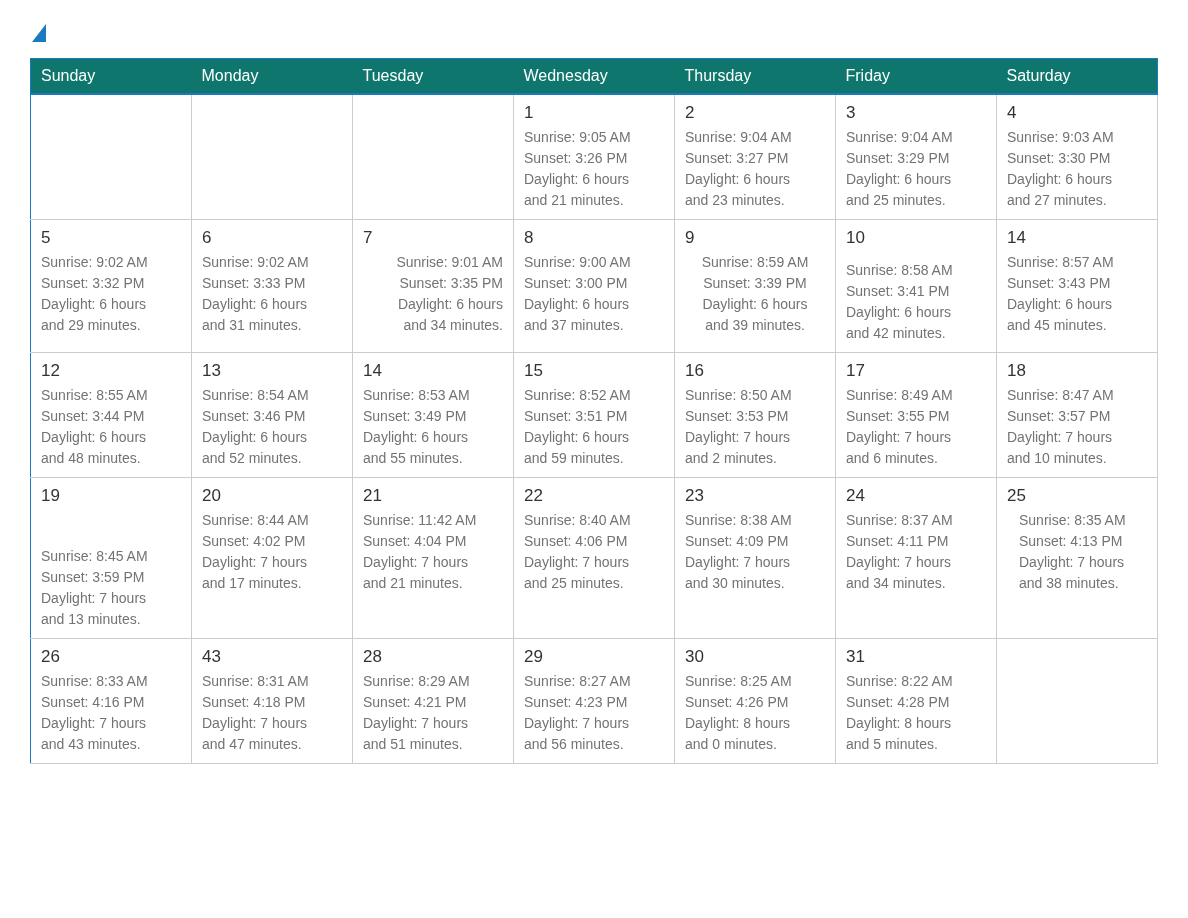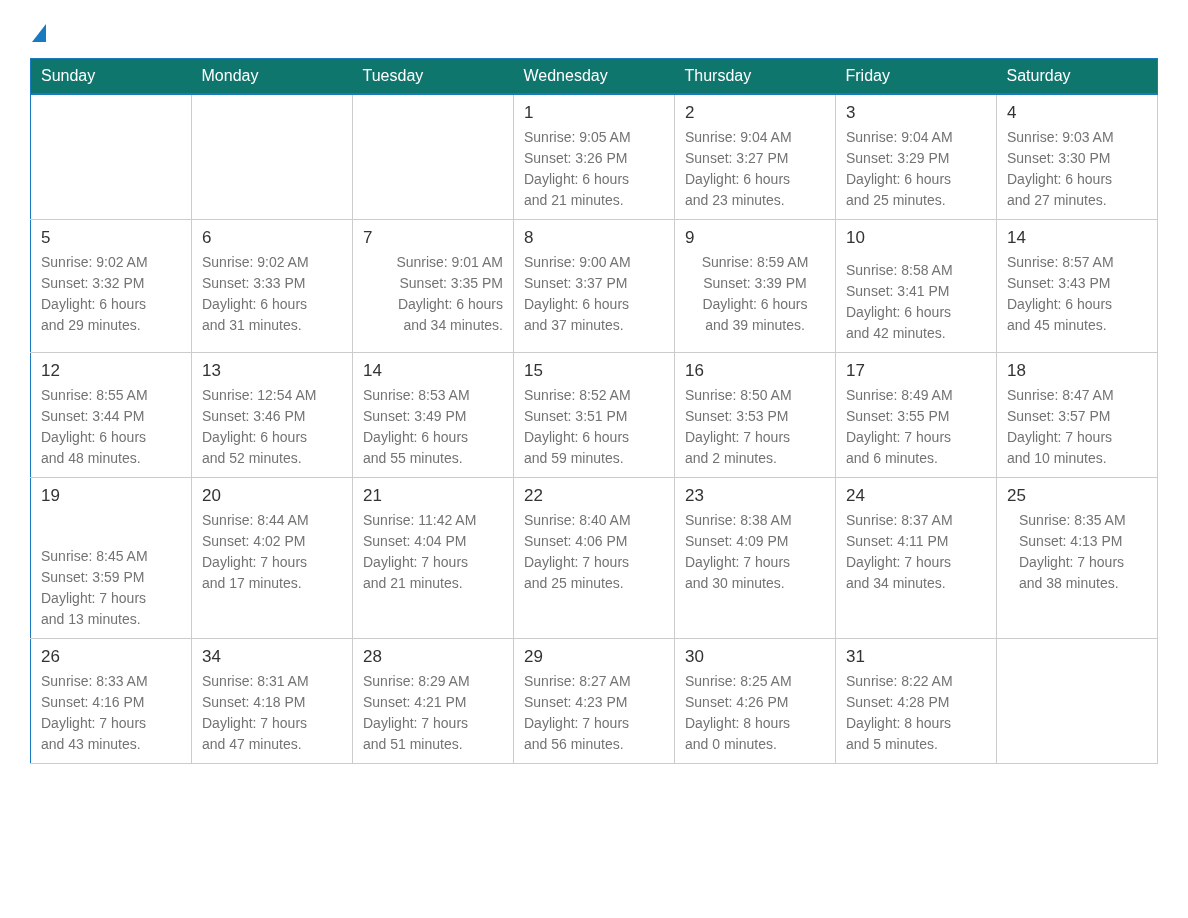--- a/index.html
+++ b/index.html
@@ -188,21 +188,21 @@
         <td>
           <span class="day-number">7</span>
           <div class="day-info" style="white-space: pre-line; text-align: right;">Sunrise: 9:01 AM
 Sunset: 3:35 PM
 Daylight: 6 hours
 and 34 minutes.</div>
         </td>
         <td>
           <span class="day-number">8</span>
           <div class="day-info" style="white-space: pre-line;">Sunrise: 9:00 AM
-Sunset: 3:37 PM
+Sunset: 3:00 PM
 Daylight: 6 hours
 and 37 minutes.</div>
         </td>
         <td>
           <span class="day-number">9</span>
           <div class="day-info" style="white-space: pre-line; text-align: center;">Sunrise: 8:59 AM
 Sunset: 3:39 PM
 Daylight: 6 hours
 and 39 minutes.</div>
         </td>
@@ -224,21 +224,21 @@
       <tr>
         <td>
           <span class="day-number">12</span>
           <div class="day-info" style="white-space: pre-line;">Sunrise: 8:55 AM
 Sunset: 3:44 PM
 Daylight: 6 hours
 and 48 minutes.</div>
         </td>
         <td>
           <span class="day-number">13</span>
-          <div class="day-info" style="white-space: pre-line;">Sunrise: 12:54 AM
+          <div class="day-info" style="white-space: pre-line;">Sunrise: 8:54 AM
 Sunset: 3:46 PM
 Daylight: 6 hours
 and 52 minutes.</div>
         </td>
         <td>
           <span class="day-number">14</span>
           <div class="day-info" style="white-space: pre-line;">Sunrise: 8:53 AM
 Sunset: 3:49 PM
 Daylight: 6 hours
 and 55 minutes.</div>
@@ -325,21 +325,21 @@
       </tr>
       <tr>
         <td>
           <span class="day-number">26</span>
           <div class="day-info" style="white-space: pre-line;">Sunrise: 8:33 AM
 Sunset: 4:16 PM
 Daylight: 7 hours
 and 43 minutes.</div>
         </td>
         <td>
-          <span class="day-number">34</span>
+          <span class="day-number">43</span>
           <div class="day-info" style="white-space: pre-line;">Sunrise: 8:31 AM
 Sunset: 4:18 PM
 Daylight: 7 hours
 and 47 minutes.</div>
         </td>
         <td>
           <span class="day-number">28</span>
           <div class="day-info" style="white-space: pre-line;">Sunrise: 8:29 AM
 Sunset: 4:21 PM
 Daylight: 7 hours

